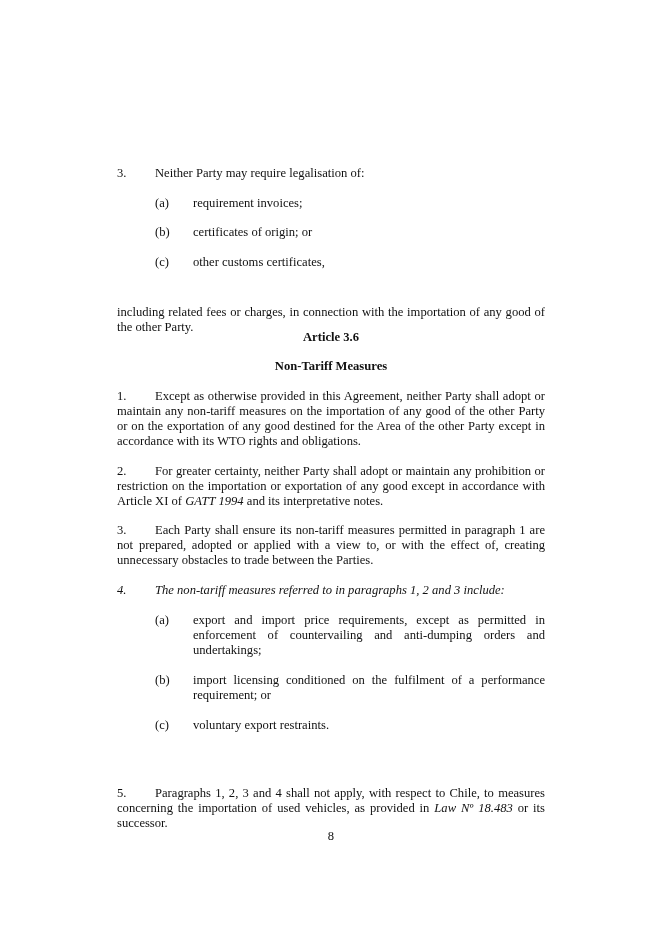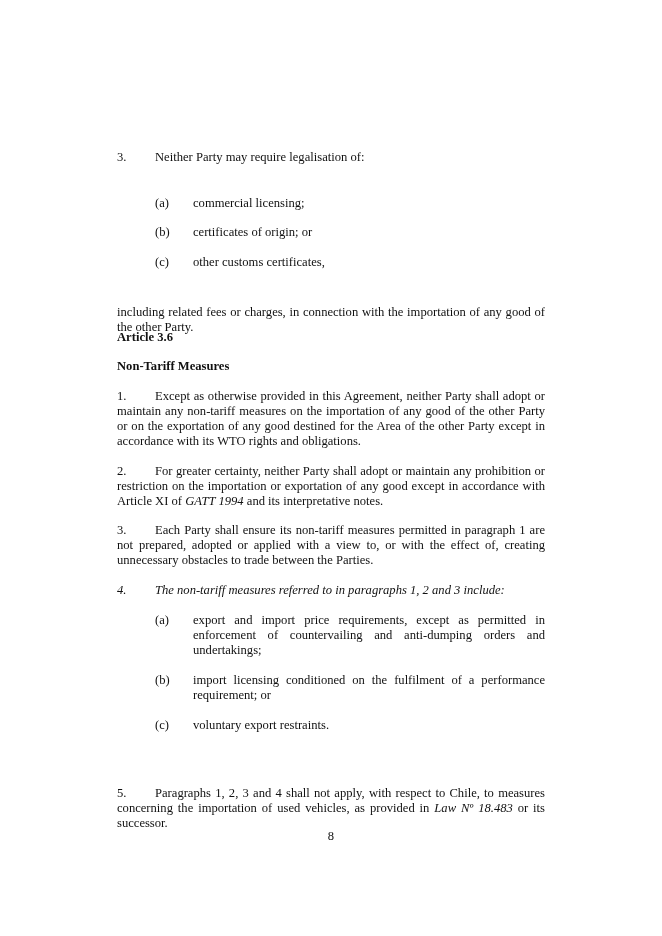--- a/index.html
+++ b/index.html
@@ -7,34 +7,34 @@
     width: 662px; height: 936px; position: relative; overflow: hidden;
     font-family: "Liberation Serif", serif; font-size: 12.6px; color: #111;
     line-height: 15px;
   }
   .blk { position: absolute; left: 117px; width: 428px; }
   .just { text-align: justify; text-align-last: left; }
   .num { display: inline-block; width: 38px; }
   .sub { position: absolute; left: 155px; width: 390px; }
   .sub .lbl { position: absolute; left: 0; top: 0; width: 38px; }
   .sub .txt { position: absolute; left: 38px; width: 352px; }
-  .center { position: absolute; left: 117px; width: 428px; text-align: left; font-weight: bold; }
+  .center { position: absolute; left: 117px; width: 428px; text-align: center; font-weight: bold; }
   .page-no { position: absolute; left: 0; width: 662px; text-align: center; top: 829px; }
   i { font-style: italic; }
 </style>
 </head>
 <body>
 
-<div class="blk" style="top:150px;">
+<div class="blk" style="top:166px;">
   <span class="num">3.</span><span>Neither Party may require legalisation of:</span>
 </div>
 
 <div class="sub" style="top:196px;">
   <span class="lbl">(a)</span>
-  <span class="txt">commercial licensing;</span>
+  <span class="txt">requirement invoices;</span>
 </div>
 <div class="sub" style="top:225px;">
   <span class="lbl">(b)</span>
   <span class="txt">certificates of origin; or</span>
 </div>
 <div class="sub" style="top:255px;">
   <span class="lbl">(c)</span>
   <span class="txt">other customs certificates,</span>
 </div>
 

